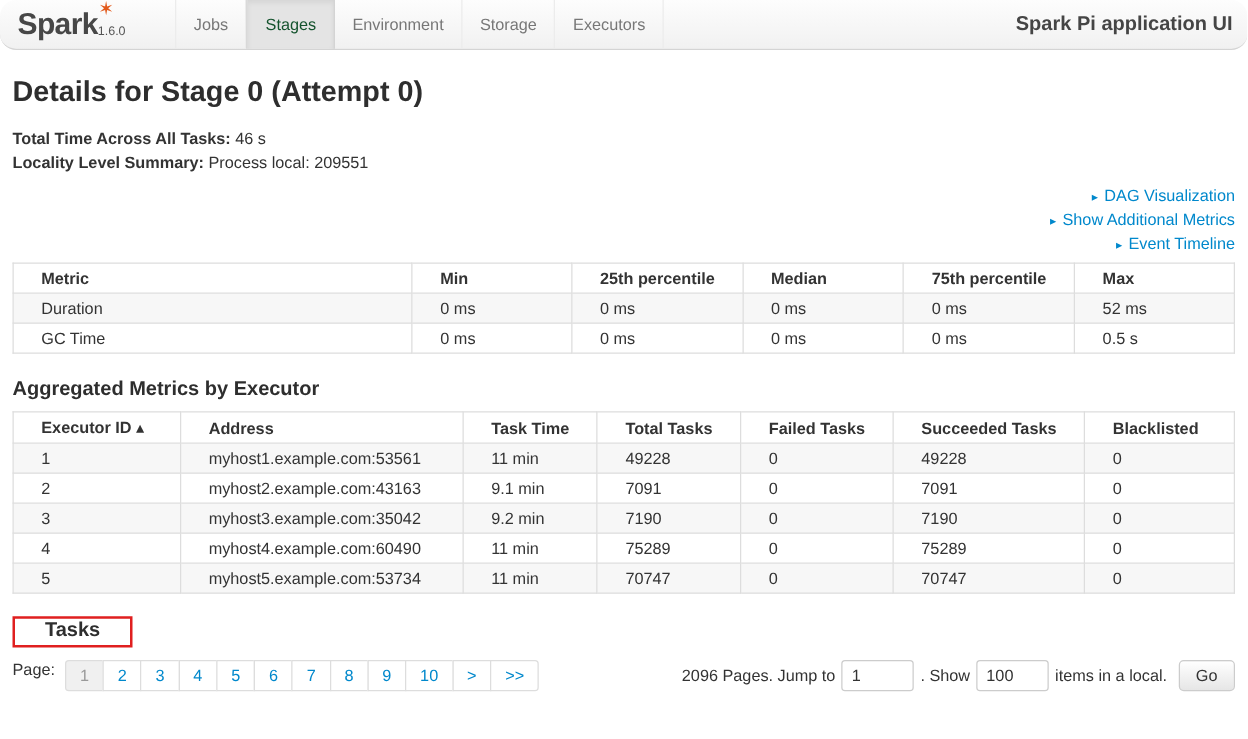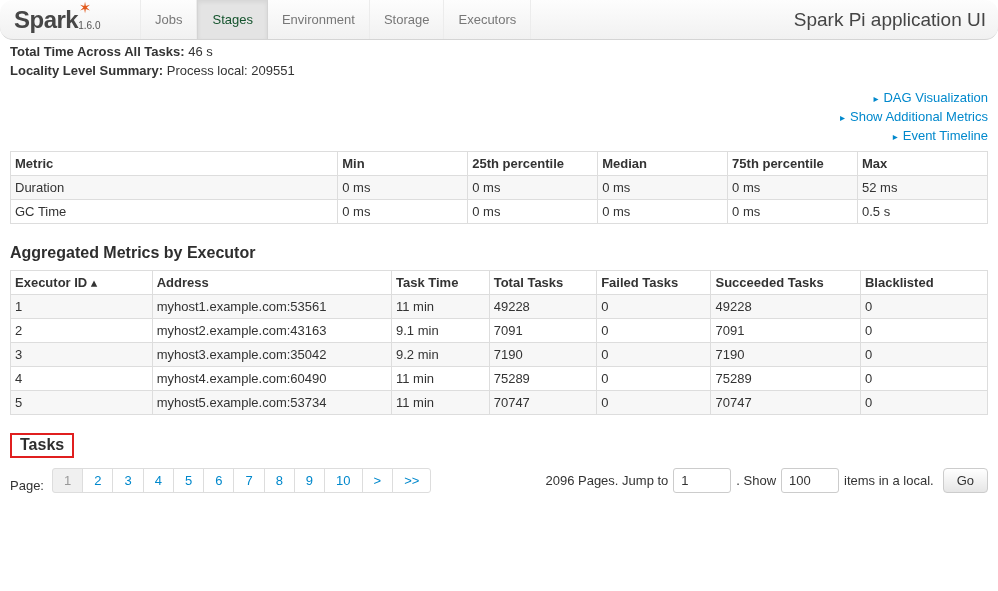--- a/index.html
+++ b/index.html
@@ -61,52 +61,52 @@
     color: #14532d;
     border-left: 1px solid #d4d4d4;
     border-right: 1px solid #d4d4d4;
     box-shadow: inset 0 2px 4px rgba(0,0,0,0.07);
   }
   .app-title {
     margin-left: auto;
     display: flex;
     align-items: center;
     padding: 0 12px;
-    font-weight: normal;
+    font-weight: bold;
     color: #454545;
-    font-size: 19px;
+    font-size: 16px;
   }
 
   
   .content { padding: 0 10px 24px; }
   .page-title { font-size: 23px; font-weight: bold; color: #2e2e2e; margin: 20px 0 16px; }
   .info-line { margin: 4px 0; font-size: 13px; color: #333; }
   .info-line strong { font-weight: bold; }
   .links { margin: 12px 0 6px; }
   .link-row { margin: 4px 0; color: #0088cc; cursor: pointer; font-size: 13px; text-align: right; }
   .arrow { font-size: 10px; margin-right: 5px; color: #0088cc; }
   .section-title { font-size: 16px; font-weight: bold; color: #2e2e2e; margin: 20px 0 6px; }
 
   
   table { width: 100%; border-collapse: collapse; margin: 8px 0 6px; font-size: 13px; }
-  th, td { border: 1px solid #ddd; padding: 4px 4px; text-align: left; vertical-align: middle; }
+  th, td { border: 1px solid #ddd; padding: 4px 22px; text-align: left; vertical-align: middle; }
   th { font-weight: bold; background: #fff; white-space: nowrap; }
   tbody tr:nth-child(odd) { background: #f7f7f7; }
 
   
   .red-box { display: inline-block; border: 2px solid #e01f1f; padding: 1px 8px 2px; }
 
   
   .pagebar {
     display: flex;
     align-items: center;
     justify-content: space-between;
     margin: 10px 0 8px;
   }
-  .pages { display: flex; align-items: flex-end; }
+  .pages { display: flex; align-items: flex-start; }
   .page-label { margin-right: 8px; }
   .pagination { display: flex; list-style: none; margin: 0; padding: 0; }
   .pg {
     border: 1px solid #ddd;
     background: #fff;
     padding: 4px 11px;
     margin-left: -1px;
     color: #0088cc;
     cursor: pointer;
     font-size: 13px;
@@ -153,20 +153,21 @@
     <li class="tab active">Stages</li>
     <li class="tab">Environment</li>
     <li class="tab">Storage</li>
     <li class="tab">Executors</li>
   </ul>
   <div class="app-title">Spark Pi application UI</div>
 </div>
 
 <div class="content">
 
+  <div class="page-title">Details for Stage 0 (Attempt 0)</div>
 
   <div class="info-line">
     <strong>Total Time Across All Tasks:</strong>
     <span>46 s</span>
   </div>
   <div class="info-line">
     <strong>Locality Level Summary:</strong>
     <span>Process local: 209551</span>
   </div>
 
@@ -289,21 +290,21 @@
         <td>70747</td>
         <td>0</td>
         <td>70747</td>
         <td>0</td>
       </tr>
     </tbody>
   </table>
 
   <div style="margin: 18px 0 4px;">
     <span class="red-box">
-      <span class="section-title" style="margin:0;">Tasks</span>
+      <span class="section-title" style="margin:16px;">Tasks</span>
     </span>
   </div>
 
   <div class="pagebar">
     <div class="pages">
       <span class="page-label">Page:</span>
       <ul class="pagination">
         <li class="pg current">1</li>
         <li class="pg">2</li>
         <li class="pg">3</li>

